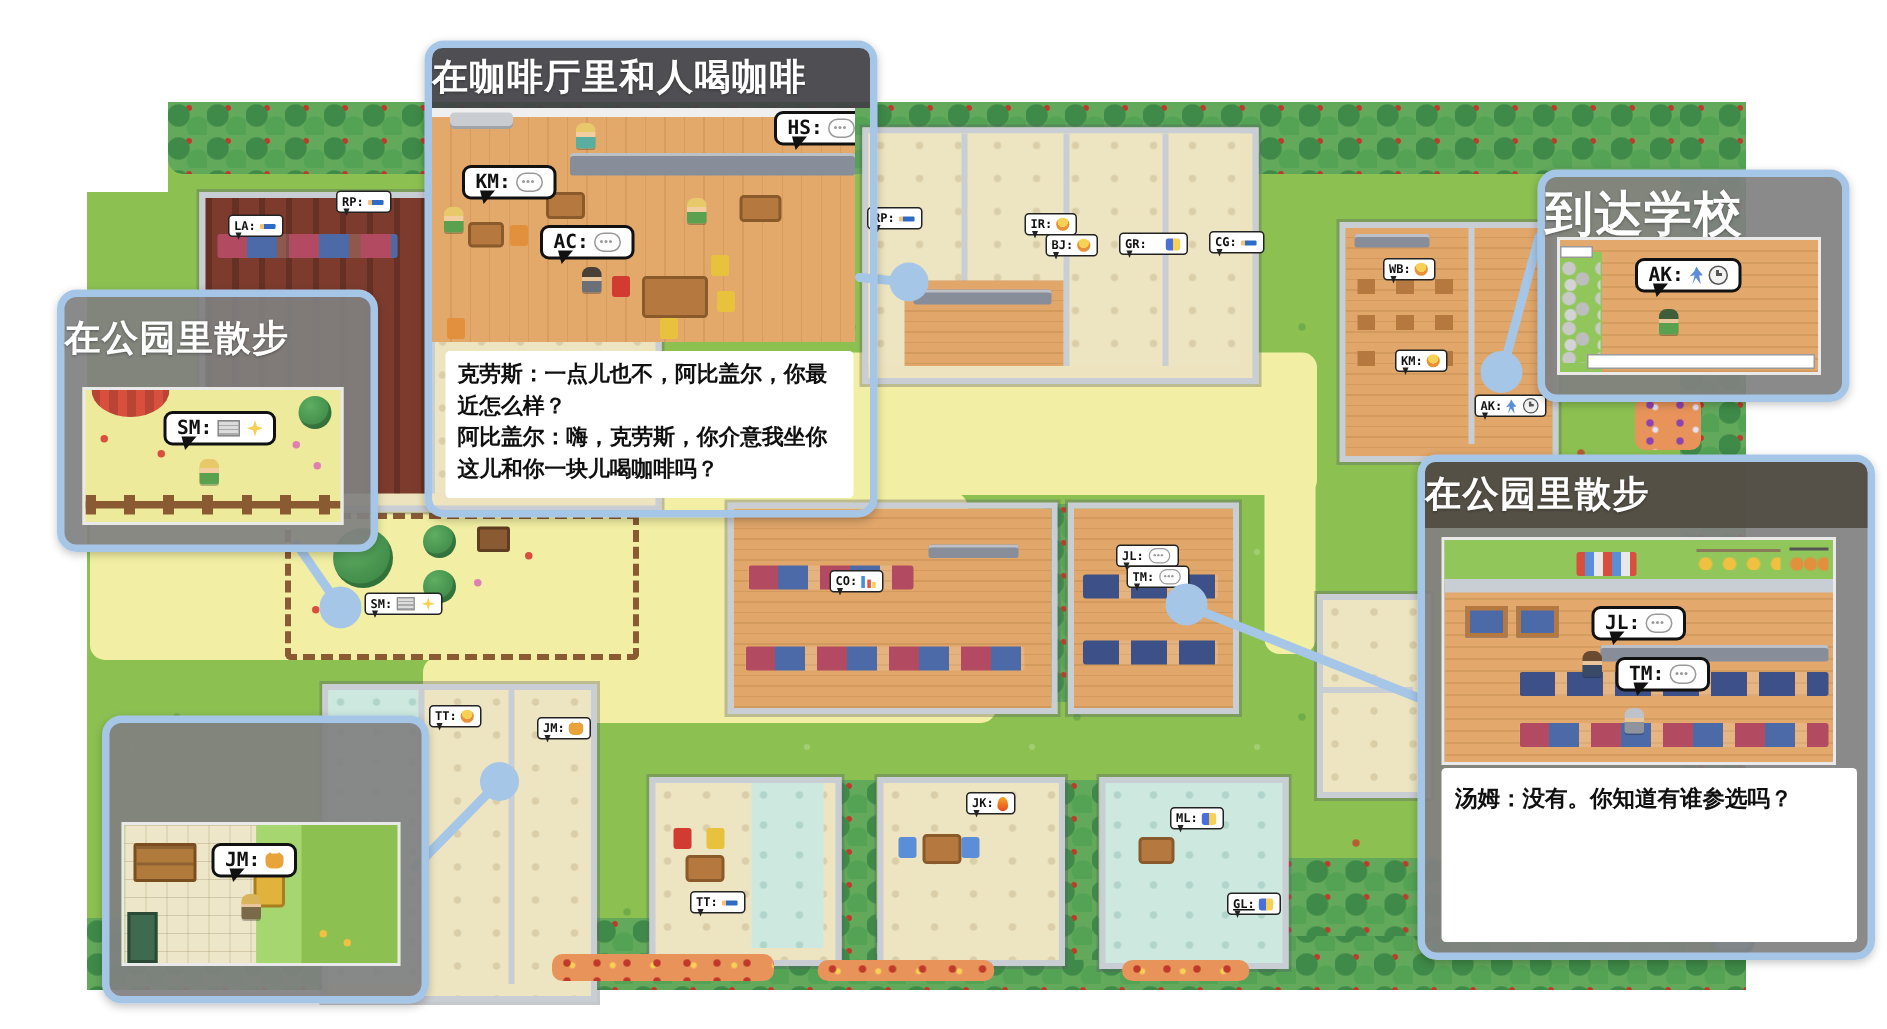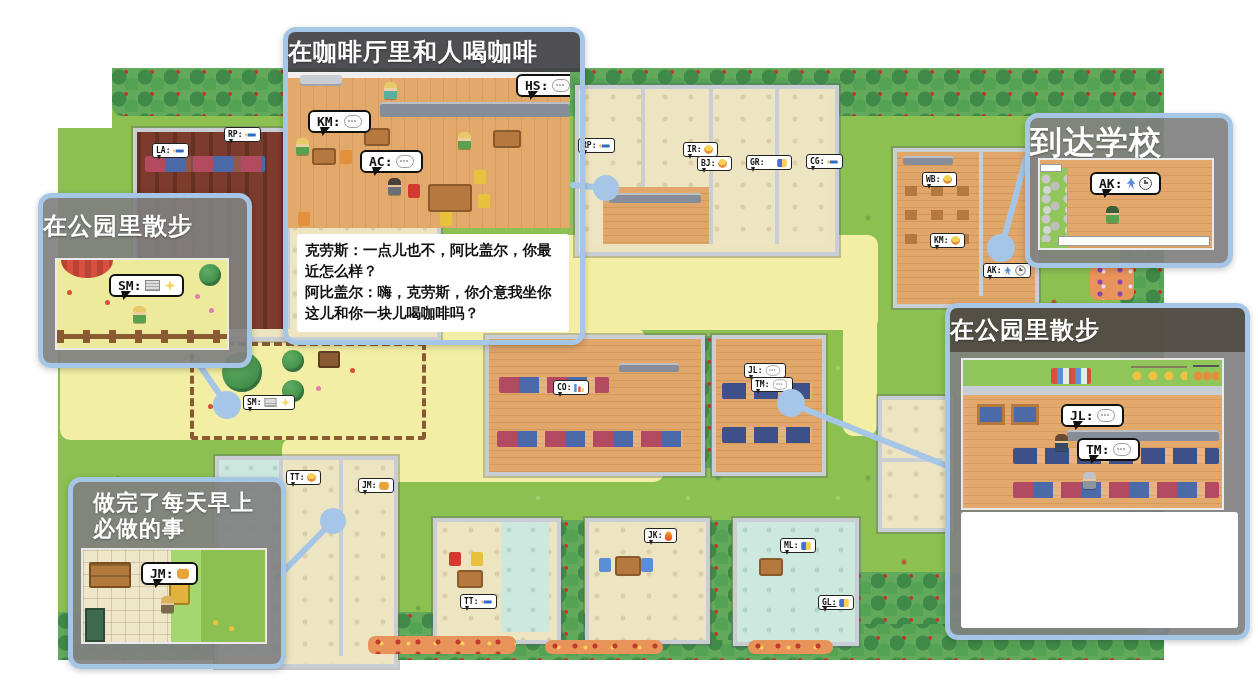--- a/index.html
+++ b/index.html
@@ -409,25 +409,25 @@
       <div class="sb" style="left:98px;top:44px;">
         <span>JL:</span>
         <span class="ic ic-chat"></span>
       </div>
       <div class="sb" style="left:114px;top:78px;">
         <span>TM:</span>
         <span class="ic ic-chat"></span>
       </div>
     </div>
     <div class="dlg" style="left:11px;top:204px;width:259px;height:104px;padding:6px 9px;font-size:15px;line-height:1.9;">
+      <div>汤姆：没有。你知道有谁参选吗？</div>
     </div>
   </div>
 
   <div class="callout panel" style="left:68px;top:477px;width:208px;height:182px;">
-    <div class="ctitle" style="font-size:22px;width:168px;margin:8px auto 0;word-break:break-all;">做完了每天早上必做的事</div>
     <div class="shot framed" style="left:8px;top:66px;width:182px;height:92px;background:#8CC152;">
       <div class="abs" style="left:0;top:0;width:88px;height:92px;background:#EDE6C8;background-image:linear-gradient(rgba(150,130,90,.3) 1px,transparent 1px),linear-gradient(90deg,rgba(150,130,90,.3) 1px,transparent 1px);background-size:14px 12px;"></div>
       <div class="abs" style="left:88px;top:0;width:30px;height:92px;background:#A5D66F;"></div>
       <div class="abs" style="left:6px;top:12px;width:38px;height:22px;background:#B07A3C;border:2px solid #7a4e1f;border-radius:2px;background-image:linear-gradient(rgba(0,0,0,.2) 2px,transparent 2px);background-size:100% 11px;"></div>
       <div class="abs" style="left:2px;top:58px;width:16px;height:30px;background:#3E6B4F;border:2px solid #2a4a36;"></div>
       <div class="abs" style="left:86px;top:32px;width:17px;height:19px;background:#E2B33C;border:2px solid #a87f1e;border-radius:3px;"></div>
       <div class="chr chr-straw" style="left:78px;top:46px;"></div>
       <div class="flower f-yel" style="left:130px;top:70px;"></div>
       <div class="flower f-yel" style="left:146px;top:76px;"></div>
       <div class="sb" style="left:58px;top:12px;">

